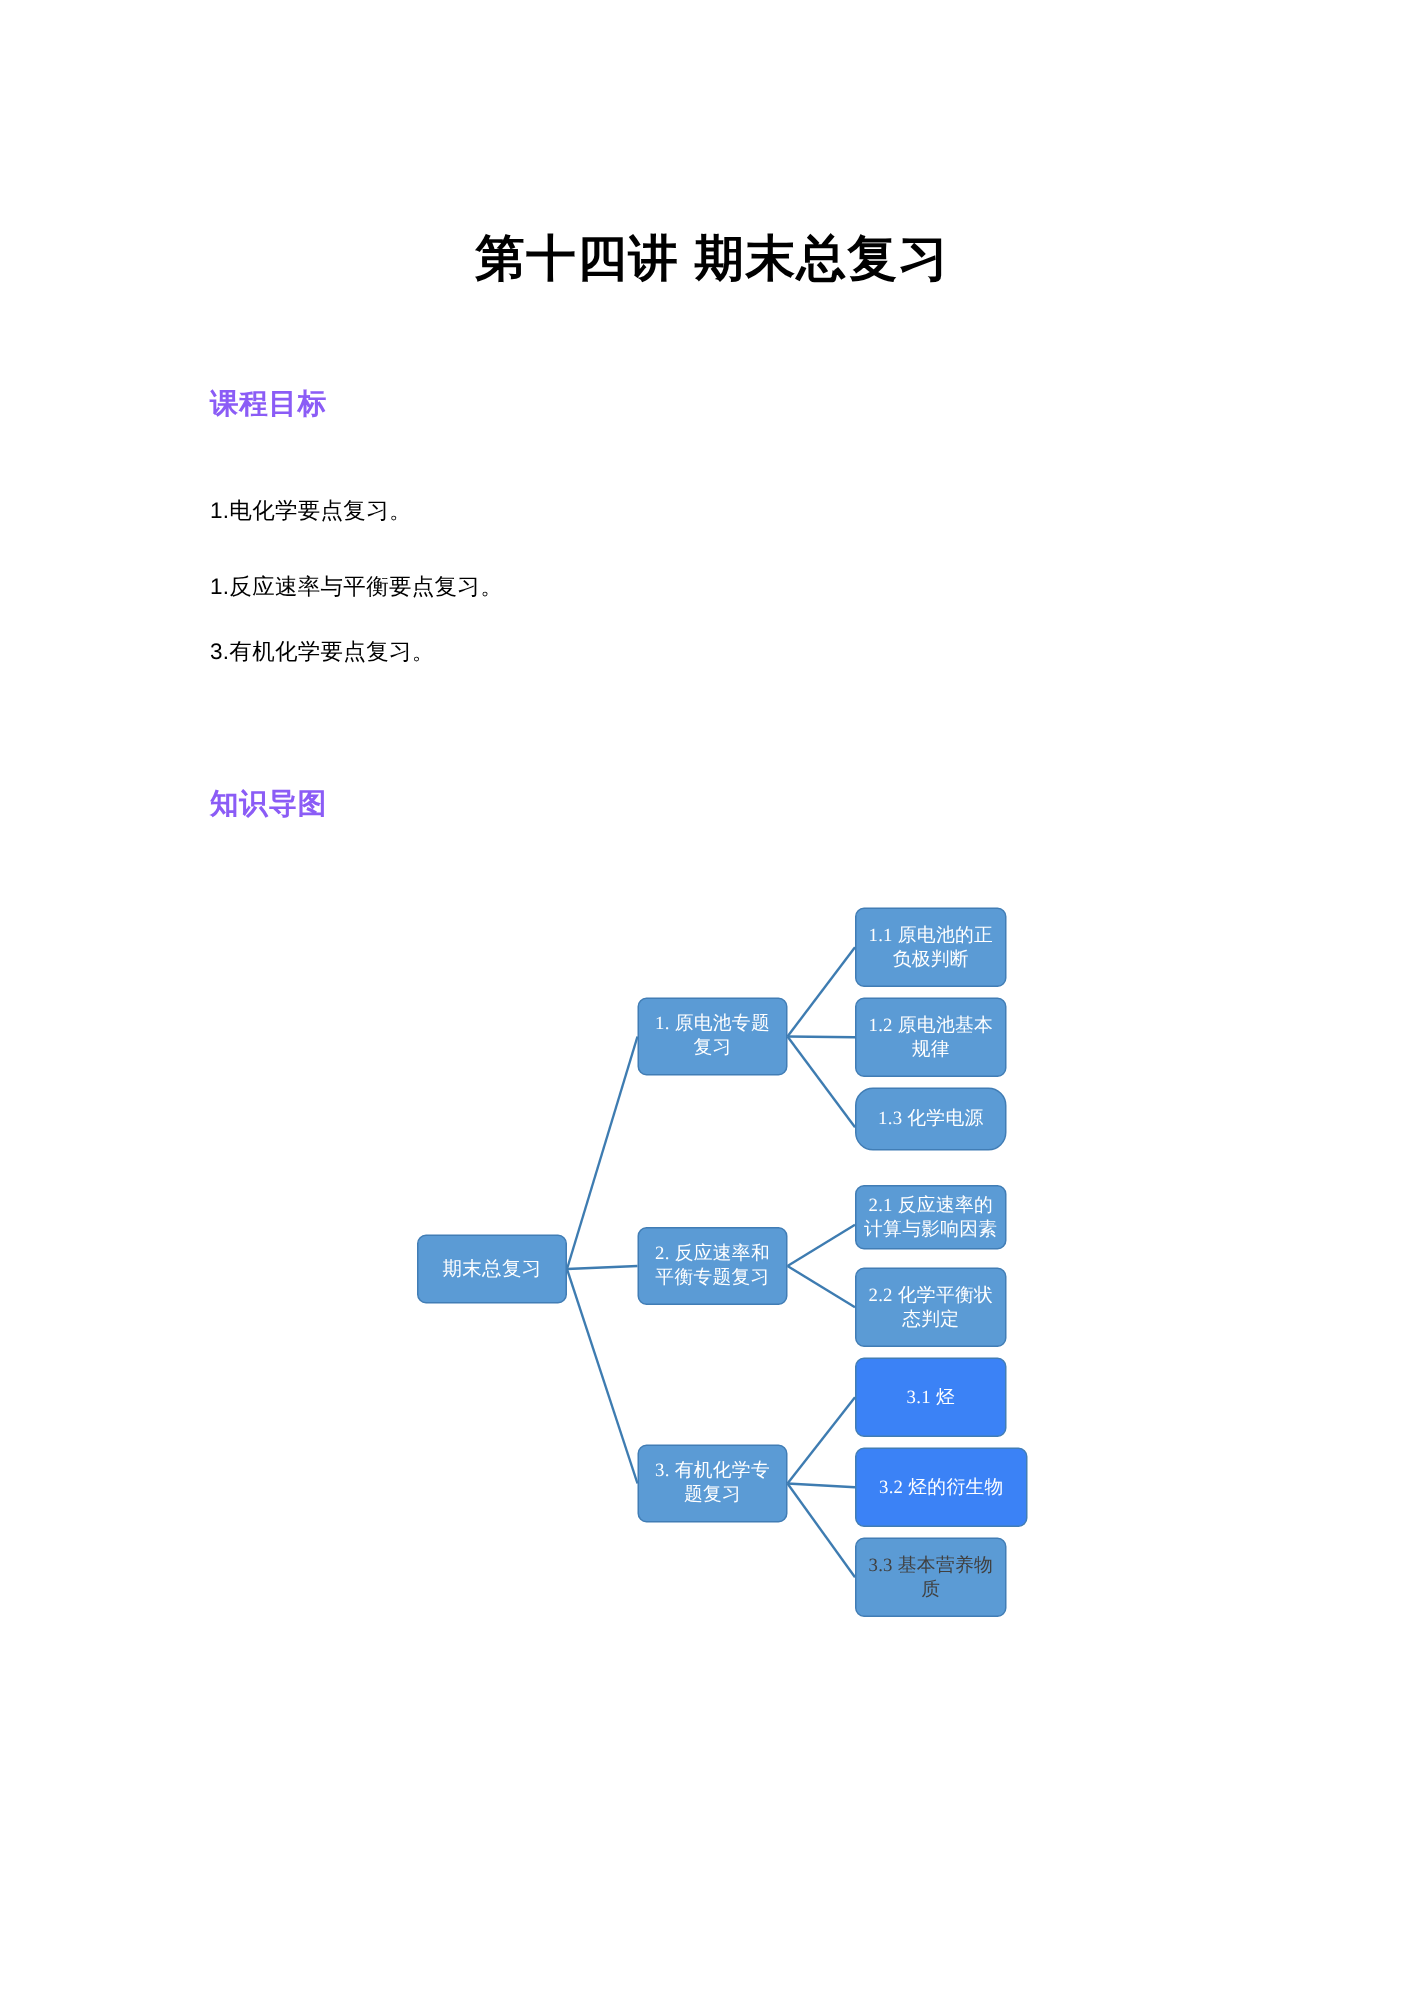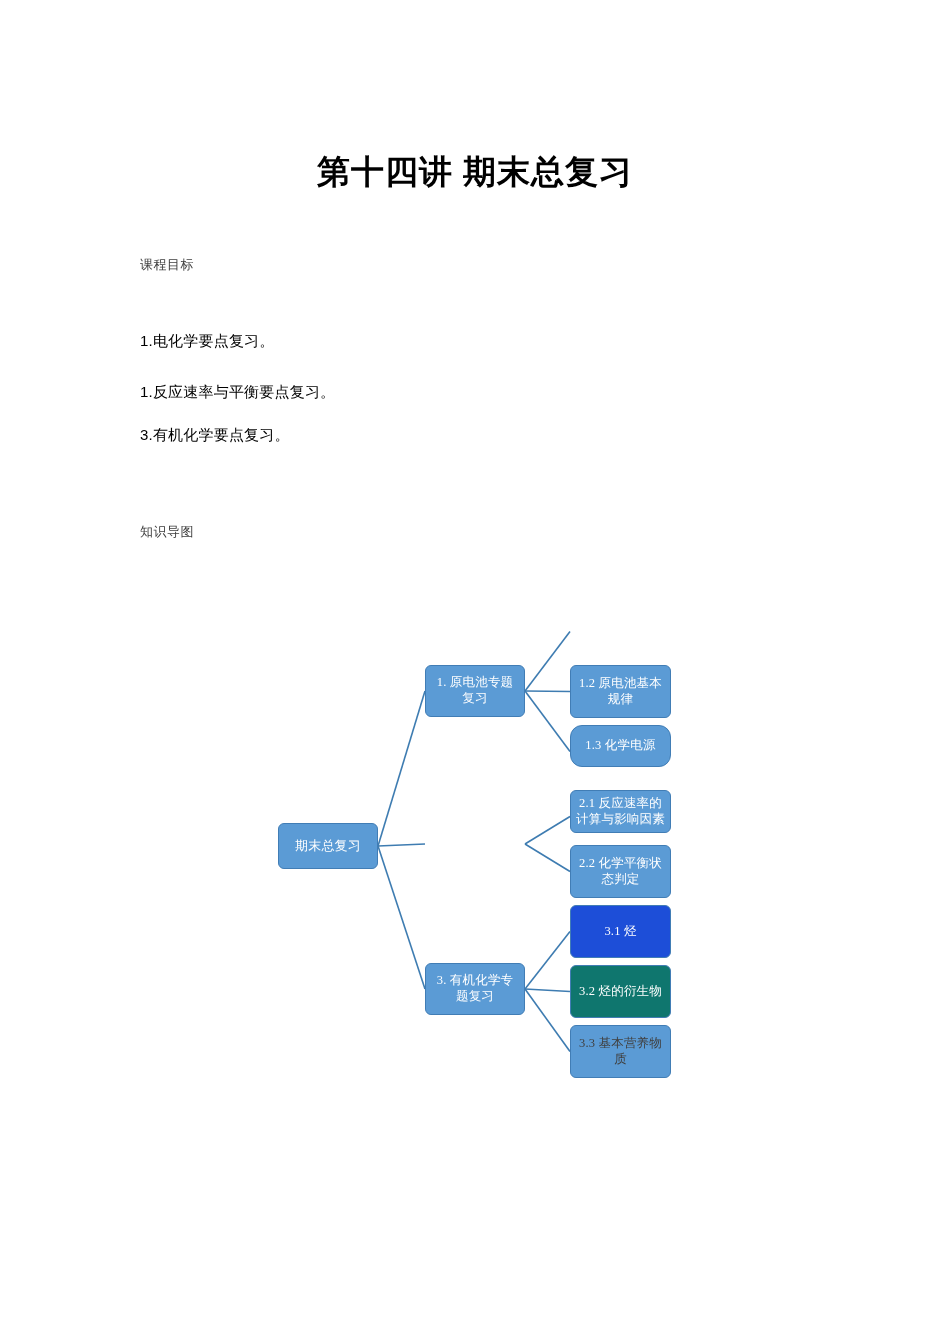--- a/index.html
+++ b/index.html
@@ -33,23 +33,23 @@
     font-weight: bold;
     letter-spacing: 1px;
     line-height: 1.2;
     color: #000000;
   }
 
   
   .section-heading {
     position: absolute;
     left: 140px;
-    font-size: 13px;
-    font-weight: normal;
-    color: #404040;
+    font-size: 19px;
+    font-weight: bold;
+    color: #8b5cf6;
     letter-spacing: 0.5px;
   }
   #objectives-heading { top: 256px; }
   #mindmap-heading   { top: 523px; }
 
   
   .objective-line {
     position: absolute;
     left: 140px;
     font-size: 15px;
@@ -122,23 +122,25 @@
         <line x1="378" y1="846" x2="425" y2="844" stroke="#3E7CB1" stroke-width="1.6"></line>
         <line x1="525" y1="844" x2="570" y2="816.5" stroke="#3E7CB1" stroke-width="1.6"></line>
         <line x1="525" y1="844" x2="570" y2="871.5" stroke="#3E7CB1" stroke-width="1.6"></line>
         <line x1="378" y1="846" x2="425" y2="989" stroke="#3E7CB1" stroke-width="1.6"></line>
         <line x1="525" y1="989" x2="570" y2="931.5" stroke="#3E7CB1" stroke-width="1.6"></line>
         <line x1="525" y1="989" x2="570" y2="991.5" stroke="#3E7CB1" stroke-width="1.6"></line>
         <line x1="525" y1="989" x2="570" y2="1051.5" stroke="#3E7CB1" stroke-width="1.6"></line>
       </svg>
   <div class="node root" style="left: 278px; top: 823px; width: 100px; height: 46px; background: rgb(91, 155, 213); border-color: rgb(65, 125, 181); color: rgb(255, 255, 255); pointer-events: auto;">期末总复习</div>
       <div class="node branch" style="left: 425px; top: 665px; width: 100px; height: 52px; background: rgb(91, 155, 213); border-color: rgb(65, 125, 181); color: rgb(255, 255, 255); pointer-events: auto;">1. 原电池专题复习</div>
+      <div class="node leaf" style="left: 570px; top: 605px; width: 101px; height: 53px; background: rgb(91, 155, 213); border-color: rgb(65, 125, 181); color: rgb(255, 255, 255); pointer-events: auto;">1.1 原电池的正负极判断</div>
       <div class="node leaf" style="left: 570px; top: 665px; width: 101px; height: 53px; background: rgb(91, 155, 213); border-color: rgb(65, 125, 181); color: rgb(255, 255, 255); pointer-events: auto;">1.2 原电池基本规律</div>
       <div class="node leaf" style="left: 570px; top: 725px; width: 101px; height: 42px; background: rgb(91, 155, 213); border-color: rgb(65, 125, 181); color: rgb(255, 255, 255); pointer-events: auto; border-radius: 12px;">1.3 化学电源</div>
+      <div class="node branch" style="left: 425px; top: 818px; width: 100px; height: 52px; background: rgb(91, 155, 213); border-color: rgb(65, 125, 181); color: rgb(255, 255, 255); pointer-events: auto;">2. 反应速率和平衡专题复习</div>
       <div class="node leaf" style="left: 570px; top: 790px; width: 101px; height: 43px; background: rgb(91, 155, 213); border-color: rgb(65, 125, 181); color: rgb(255, 255, 255); pointer-events: auto;">2.1 反应速率的计算与影响因素</div>
       <div class="node leaf" style="left: 570px; top: 845px; width: 101px; height: 53px; background: rgb(91, 155, 213); border-color: rgb(65, 125, 181); color: rgb(255, 255, 255); pointer-events: auto;">2.2 化学平衡状态判定</div>
       <div class="node branch" style="left: 425px; top: 963px; width: 100px; height: 52px; background: rgb(91, 155, 213); border-color: rgb(65, 125, 181); color: rgb(255, 255, 255); pointer-events: auto;">3. 有机化学专题复习</div>
-      <div class="node leaf" style="left: 570px; top: 905px; width: 101px; height: 53px; background: #1d4ed8; border-color: rgb(65, 125, 181); color: rgb(255, 255, 255); pointer-events: auto;">3.1 烃</div>
-      <div class="node leaf" style="left: 570px; top: 965px; width: 101px; height: 53px; background: #0f766e; border-color: rgb(65, 125, 181); color: rgb(255, 255, 255); pointer-events: auto;">3.2 烃的衍生物</div>
+      <div class="node leaf" style="left: 570px; top: 905px; width: 101px; height: 53px; background: #3b82f6; border-color: rgb(65, 125, 181); color: rgb(255, 255, 255); pointer-events: auto;">3.1 烃</div>
+      <div class="node leaf" style="left: 570px; top: 965px; width: 115px; height: 53px; background: #3b82f6; border-color: rgb(65, 125, 181); color: rgb(255, 255, 255); pointer-events: auto;">3.2 烃的衍生物</div>
       <div class="node leaf" style="left: 570px; top: 1025px; width: 101px; height: 53px; background: rgb(91, 155, 213); border-color: rgb(65, 125, 181); color: #404040; pointer-events: auto;">3.3 基本营养物质</div>
     </div>
 
 </div>
 
 </body></html>

